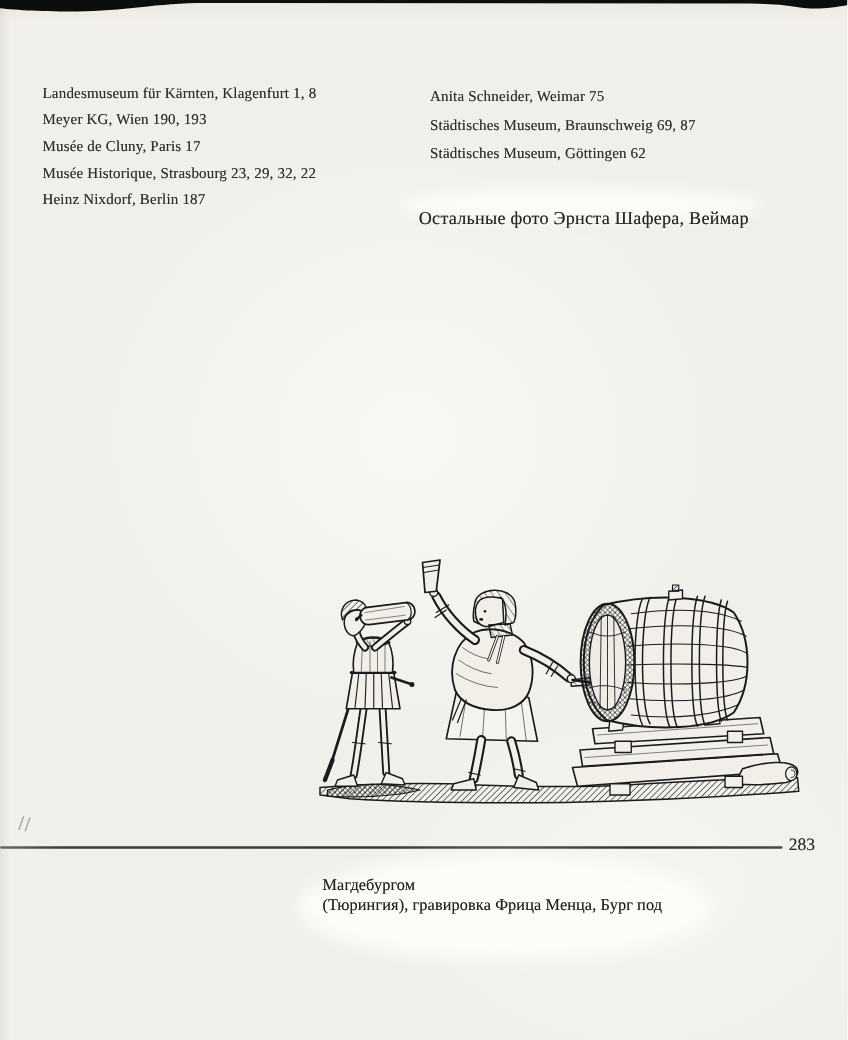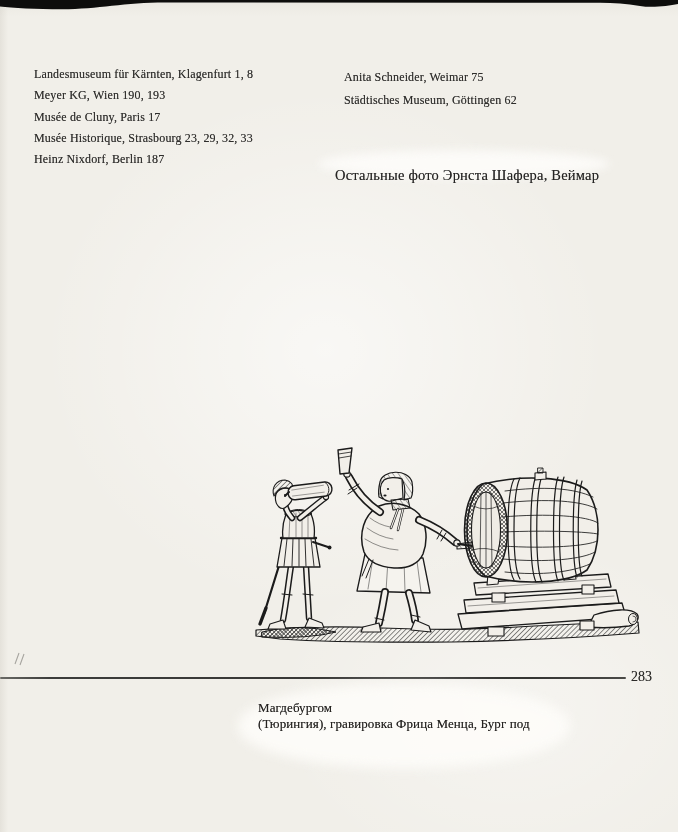--- a/index.html
+++ b/index.html
@@ -43,26 +43,27 @@
 <div id="page">
 
   <svg class="scan-top" viewBox="0 0 678 14" preserveAspectRatio="none">
     <path d="M0,0 H678 V4 C668,6 652,8 640,6 C626,3.5 614,3 600,2.8 L165,2.4 C125,2.4 98,9 62,9.2 C36,9.2 12,8 0,6.5 Z" fill="#0d0d0c"></path>
   </svg>
 
   <div class="credits credits-left">
     <div class="credit-line">Landesmuseum für Kärnten, Klagenfurt 1, 8</div>
     <div class="credit-line">Meyer KG, Wien 190, 193</div>
     <div class="credit-line">Musée de Cluny, Paris 17</div>
-    <div class="credit-line">Musée Historique, Strasbourg 23, 29, 32, 33</div>
+    <div class="credit-line">Musée Historique, Strasbourg 23, 29, 32, 22</div>
     <div class="credit-line">Heinz Nixdorf, Berlin 187</div>
   </div>
 
   <div class="credits credits-right">
     <div class="credit-line">Anita Schneider, Weimar 75</div>
+    <div class="credit-line">Städtisches Museum, Braunschweig 69, 87</div>
     <div class="credit-line">Städtisches Museum, Göttingen 62</div>
   </div>
 
   <div class="note-blob"></div>
   <div class="right-note">Остальные фото Эрнста Шафера, Веймар</div>
 
   <svg class="engraving" viewBox="0 0 390 202">
     <defs>
       <pattern id="ph1" width="3.5" height="3.5" patternUnits="userSpaceOnUse" patternTransform="rotate(45)">
           <line x1="0" y1="0" x2="0" y2="3.5" stroke="#1c1c1c" stroke-width="1"></line>

